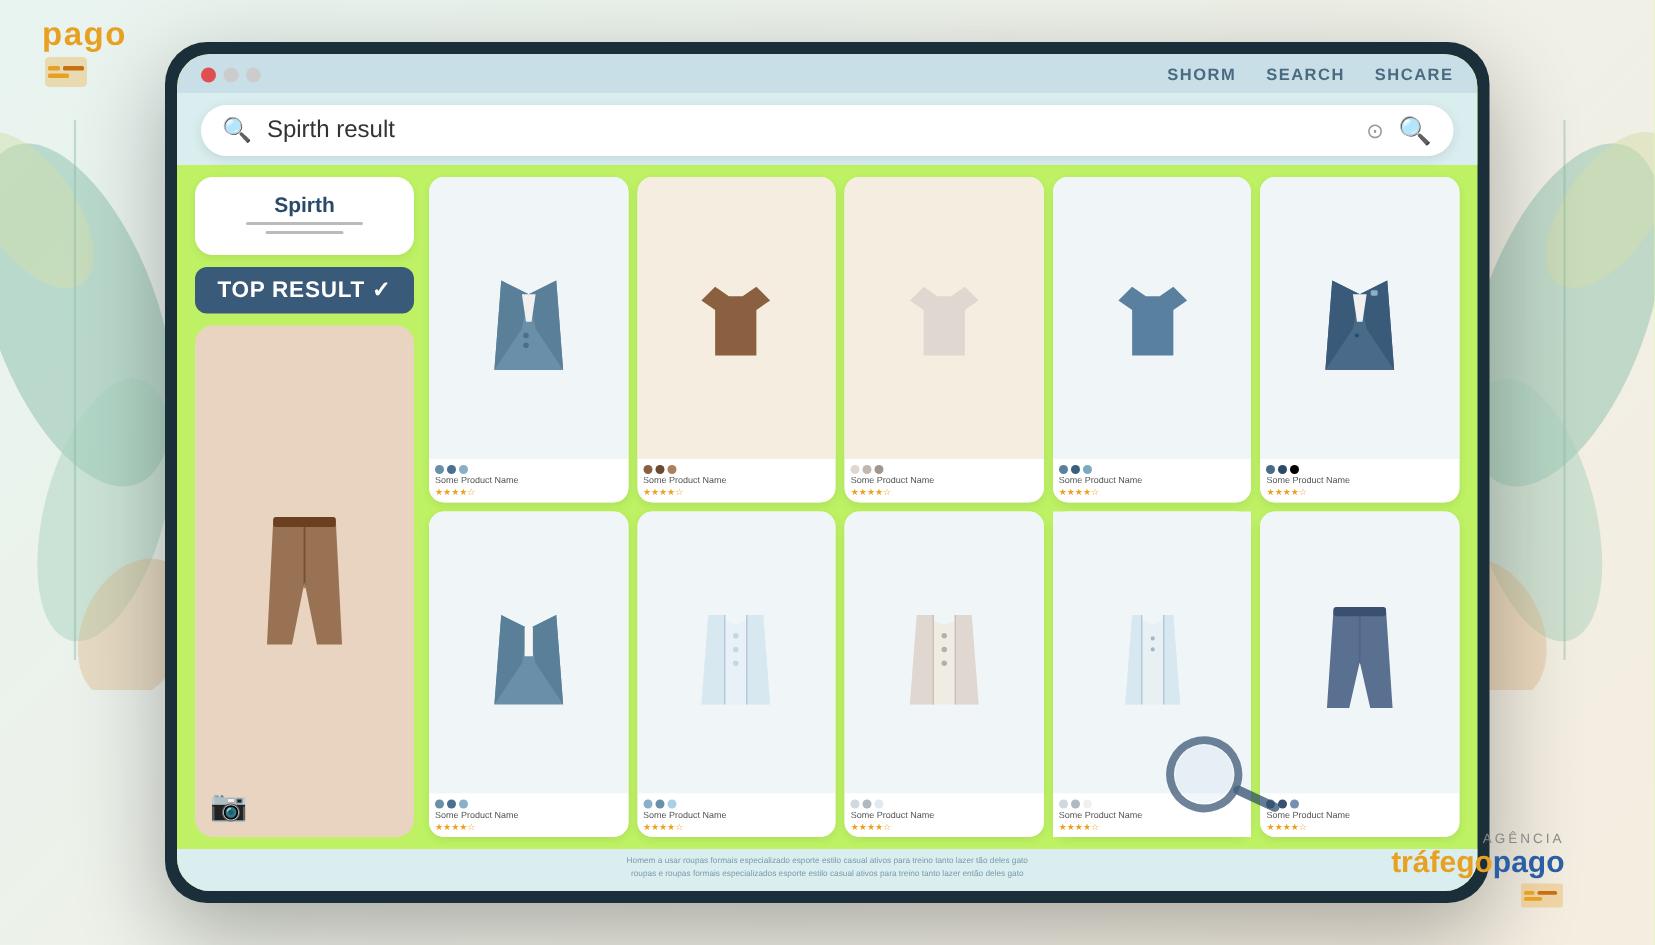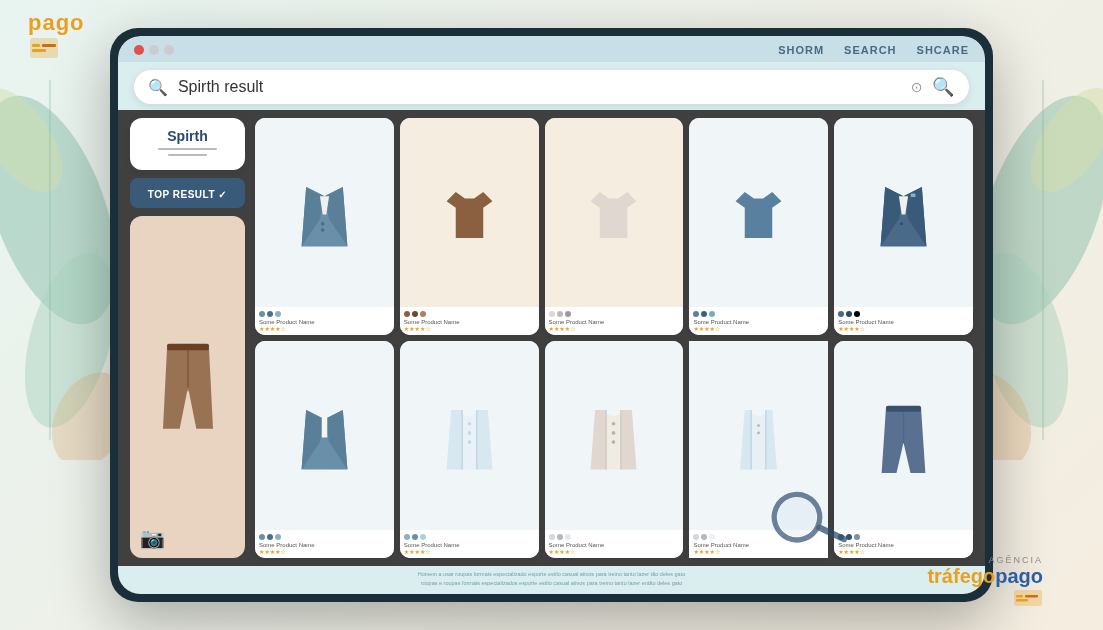--- a/index.html
+++ b/index.html
@@ -75,21 +75,21 @@
       top: 28px;
       left: 110px;
       right: 110px;
       bottom: 28px;
       background: #1a2f3a;
       border-radius: 28px;
       padding: 8px;
       box-shadow: 0 20px 60px rgba(0,0,0,0.3);
     }
     .device-inner {
-      background: #404040;
+      background: #bef264;
       border-radius: 22px;
       width: 100%;
       height: 100%;
       overflow: hidden;
       display: flex;
       flex-direction: column;
     }
 
     
     .browser-chrome {
@@ -162,21 +162,21 @@
     .main-content {
       flex: 1;
       display: flex;
       padding: 8px 12px 8px;
       gap: 10px;
       overflow: hidden;
     }
 
     
     .sidebar {
-      width: 115px;
+      width: 146px;
       flex-shrink: 0;
       display: flex;
       flex-direction: column;
       gap: 8px;
     }
     .sidebar-category {
       background: white;
       border-radius: 12px;
       padding: 10px 8px;
       text-align: center;
@@ -197,21 +197,21 @@
     }
 
     .top-result-btn {
       background: #3a5a7a;
       border-radius: 8px;
       padding: 6px 8px;
       text-align: center;
       cursor: pointer;
     }
     .top-result-btn-label {
-      font-size: 10px;
+      font-size: 15px;
       font-weight: 700;
       color: white;
       letter-spacing: 0.5px;
       text-transform: uppercase;
     }
 
     .sidebar-pants {
       background: #e8d4c0;
       border-radius: 12px;
       padding: 8px;

